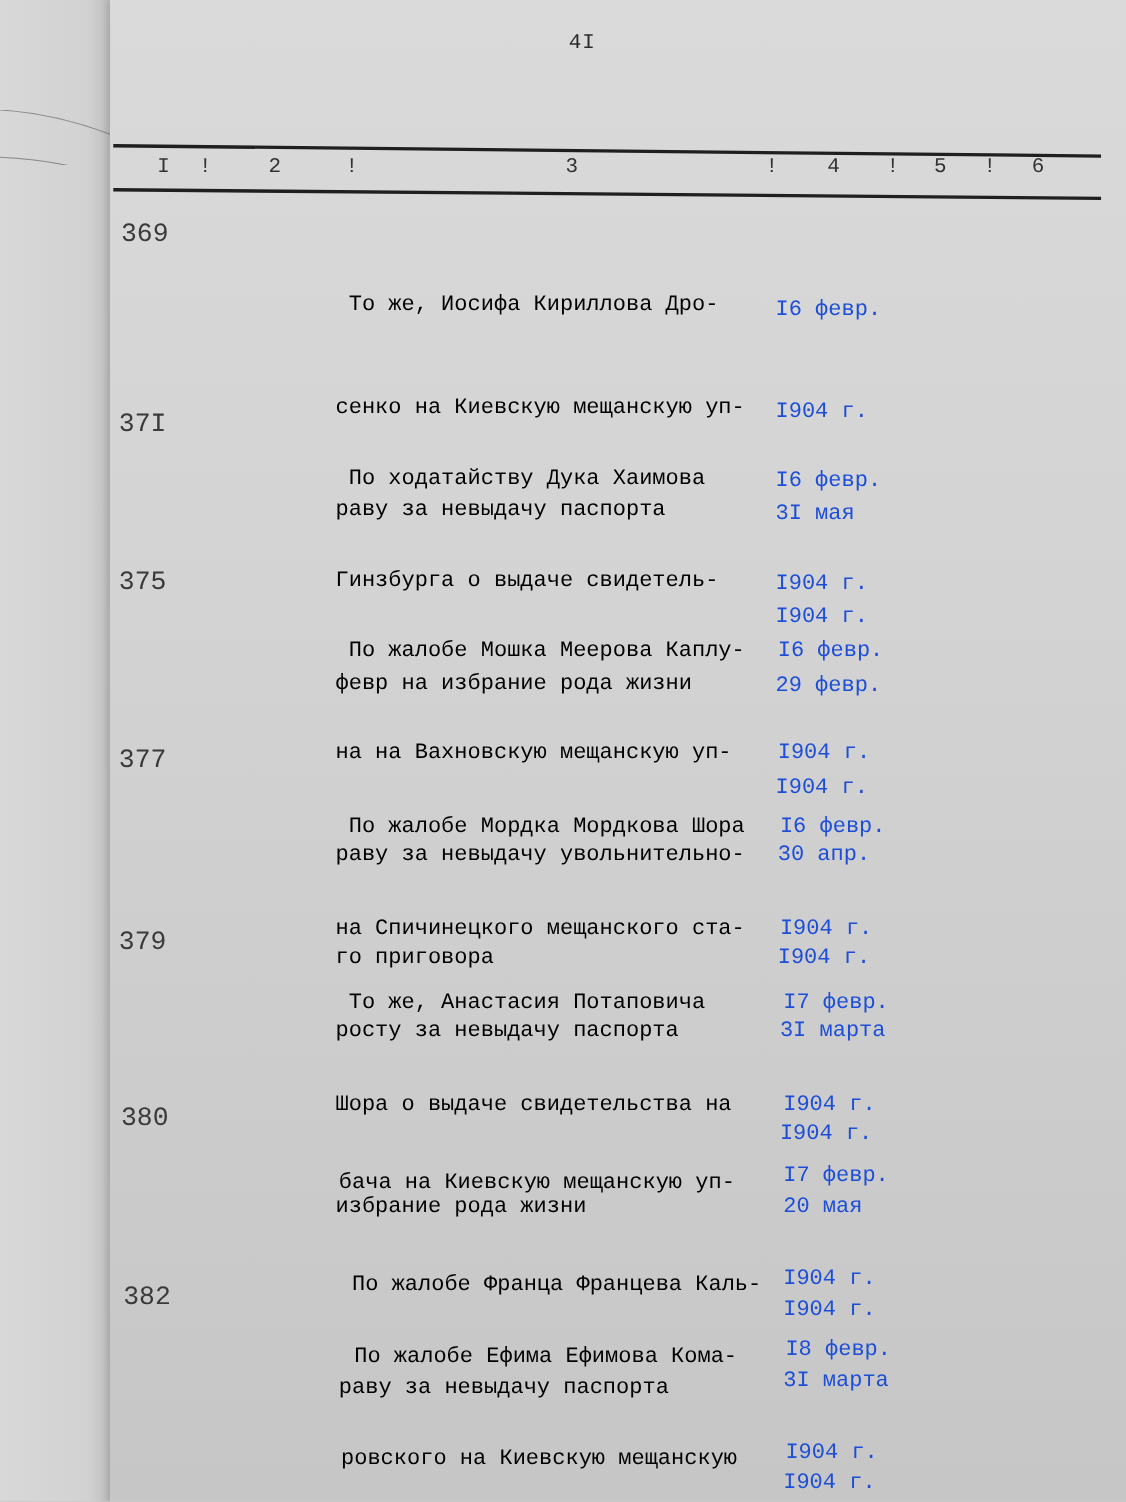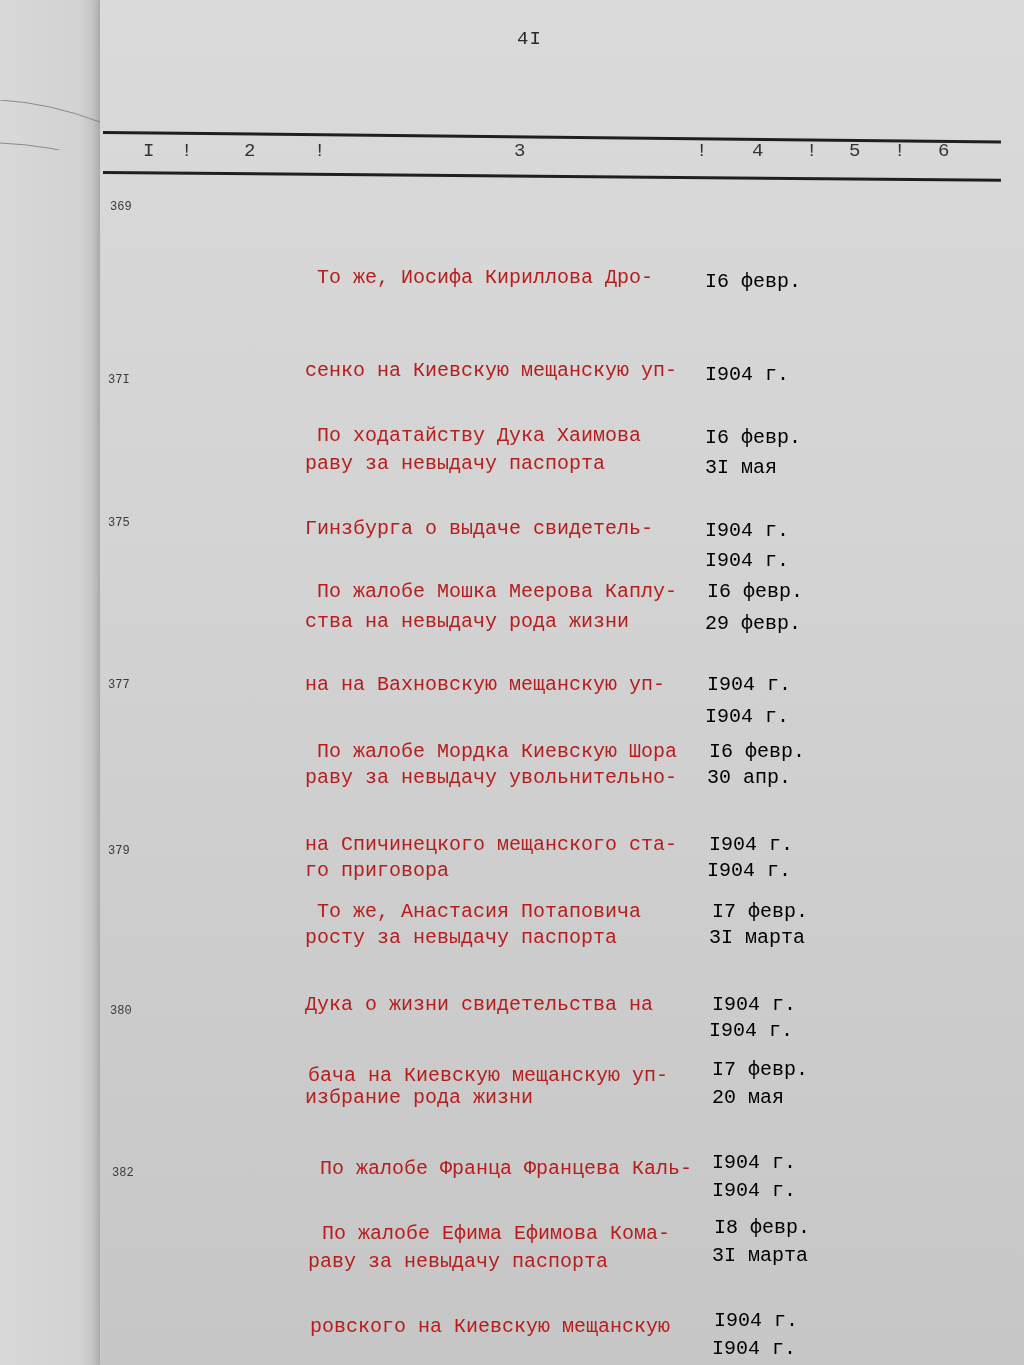--- a/index.html
+++ b/index.html
@@ -51,36 +51,36 @@
       top: 140px;
       font-size: 19px;
       color: #333;
     }
     .entry {
       position: absolute;
       left: 0; width: 1024px;
     }
     .entry .num {
       position: absolute;
-      font-size: 12px;
+      font-size: 24px;
       color: #3a3a3a;
     }
     .entry .desc {
-      position: absolute;
-      font-size: 20px;
-      line-height: 31px;
-      white-space: pre;
-      color: #b91c1c;
-    }
-    .entry .dates {
       position: absolute;
       font-size: 20px;
       line-height: 31px;
       white-space: pre;
       color: #000000;
+    }
+    .entry .dates {
+      position: absolute;
+      font-size: 20px;
+      line-height: 31px;
+      white-space: pre;
+      color: #1d4ed8;
     }
   </style>
 </head>
 <body>
 
 <div class="under-page">
   <svg class="under-lines" width="100" height="50" viewBox="0 0 100 50">
     <path d="M0 0 Q50 3 100 22" stroke="#8a8a8a" stroke-width="1" fill="none"></path>
     <path d="M0 43 Q50 45 100 60" stroke="#8a8a8a" stroke-width="1" fill="none"></path>
   </svg>
@@ -120,21 +120,21 @@
     <div>3I мая</div>
     <div>I904 г.</div>
   </div>
 </div>
 
 <div class="entry" style="top:358px;">
   <span class="num" style="left:108px;top:15px;">37I</span>
   <div class="desc" style="left:305px;top:0;">
     <div> По ходатайству Дука Хаимова</div>
     <div>Гинзбурга о выдаче свидетель-</div>
-    <div>ства на невыдачу рода жизни</div>
+    <div>февр на избрание рода жизни</div>
   </div>
   <div class="dates" style="left:705px;top:2px;">
     <div>I6 февр.</div>
     <div>I904 г.</div>
     <div>29 февр.</div>
     <div>I904 г.</div>
   </div>
 </div>
 
 <div class="entry" style="top:514px;">
@@ -149,37 +149,37 @@
     <div>I6 февр.</div>
     <div>I904 г.</div>
     <div>30 апр.</div>
     <div>I904 г.</div>
   </div>
 </div>
 
 <div class="entry" style="top:674px;">
   <span class="num" style="left:108px;top:4px;">377</span>
   <div class="desc" style="left:305px;top:0;">
-    <div> По жалобе Мордка Киевскую Шора</div>
+    <div> По жалобе Мордка Мордкова Шора</div>
     <div>на Спичинецкого мещанского ста-</div>
     <div>росту за невыдачу паспорта</div>
   </div>
   <div class="dates" style="left:709px;top:0;">
     <div>I6 февр.</div>
     <div>I904 г.</div>
     <div>3I марта</div>
     <div>I904 г.</div>
   </div>
 </div>
 
 <div class="entry" style="top:834px;">
   <span class="num" style="left:108px;top:10px;">379</span>
   <div class="desc" style="left:305px;top:0;">
     <div> То же, Анастасия Потаповича</div>
-    <div>Дука о жизни свидетельства на</div>
+    <div>Шора о выдаче свидетельства на</div>
     <div>избрание рода жизни</div>
   </div>
   <div class="dates" style="left:712px;top:0;">
     <div>I7 февр.</div>
     <div>I904 г.</div>
     <div>20 мая</div>
     <div>I904 г.</div>
   </div>
 </div>
 

